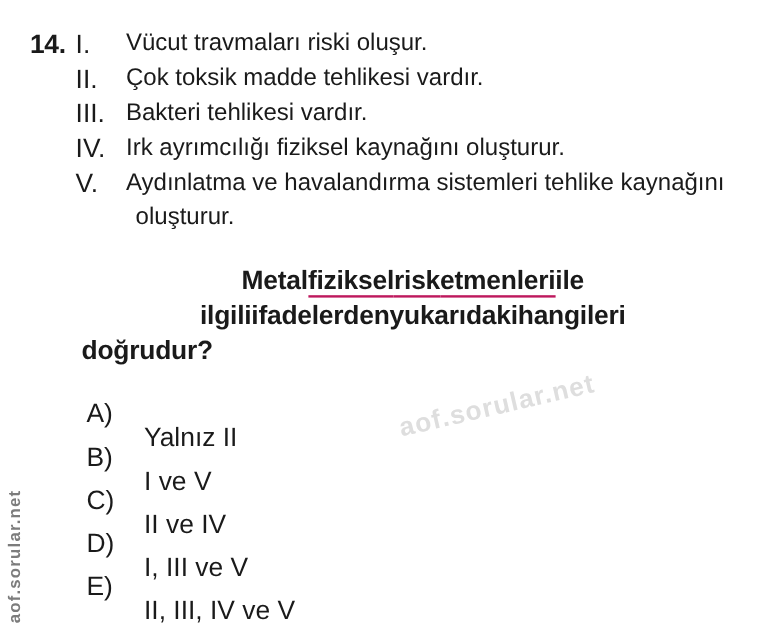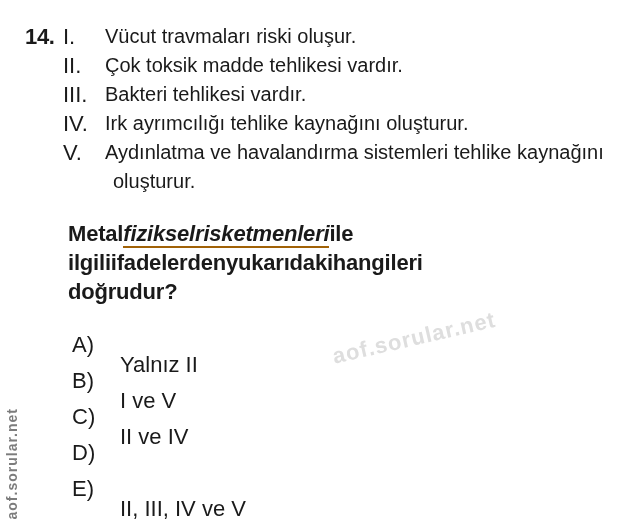--- a/index.html
+++ b/index.html
@@ -63,26 +63,25 @@
     font-weight: 700;
     line-height: 29px;
     letter-spacing: -0.2px;
   }
   .stem-line {
     height: 29px;
     white-space: nowrap;
   }
   .stem-line.justify {
     display: flex;
-    justify-content: flex-start;
+    justify-content: center;
   }
   .ul {
-    border-bottom: 2px solid #a16207;
+    border-bottom: 2px solid #be185d;
     padding-bottom: 1px;
-    font-style: italic;
   }
 
   
   .options {
     position: absolute;
     left: 72px;
     top: 327px;
   }
   .opt-row {
     display: flex;
@@ -146,21 +145,21 @@
     <div class="st-row">
       <span class="st-num">II.</span>
       <span class="st-text">Çok toksik madde tehlikesi vardır.</span>
     </div>
     <div class="st-row">
       <span class="st-num">III.</span>
       <span class="st-text">Bakteri tehlikesi vardır.</span>
     </div>
     <div class="st-row">
       <span class="st-num">IV.</span>
-      <span class="st-text">Irk ayrımcılığı tehlike kaynağını oluşturur.</span>
+      <span class="st-text">Irk ayrımcılığı fiziksel kaynağını oluşturur.</span>
     </div>
     <div class="st-row">
       <span class="st-num">V.</span>
       <span class="st-text">Aydınlatma ve havalandırma sistemleri tehlike kaynağını oluşturur.</span>
     </div>
   </div>
 
   <div class="stem">
     <div class="stem-line justify">
       <span>Metal</span>
@@ -186,20 +185,21 @@
     <div class="opt-row">
       <span class="opt-letter">B)</span>
       <span class="opt-text">I ve V</span>
     </div>
     <div class="opt-row">
       <span class="opt-letter">C)</span>
       <span class="opt-text">II ve IV</span>
     </div>
     <div class="opt-row">
       <span class="opt-letter">D)</span>
+      <span class="opt-text">I, III ve V</span>
     </div>
     <div class="opt-row">
       <span class="opt-letter">E)</span>
       <span class="opt-text">II, III, IV ve V</span>
     </div>
   </div>
 
 </div>
 
 </body></html>

